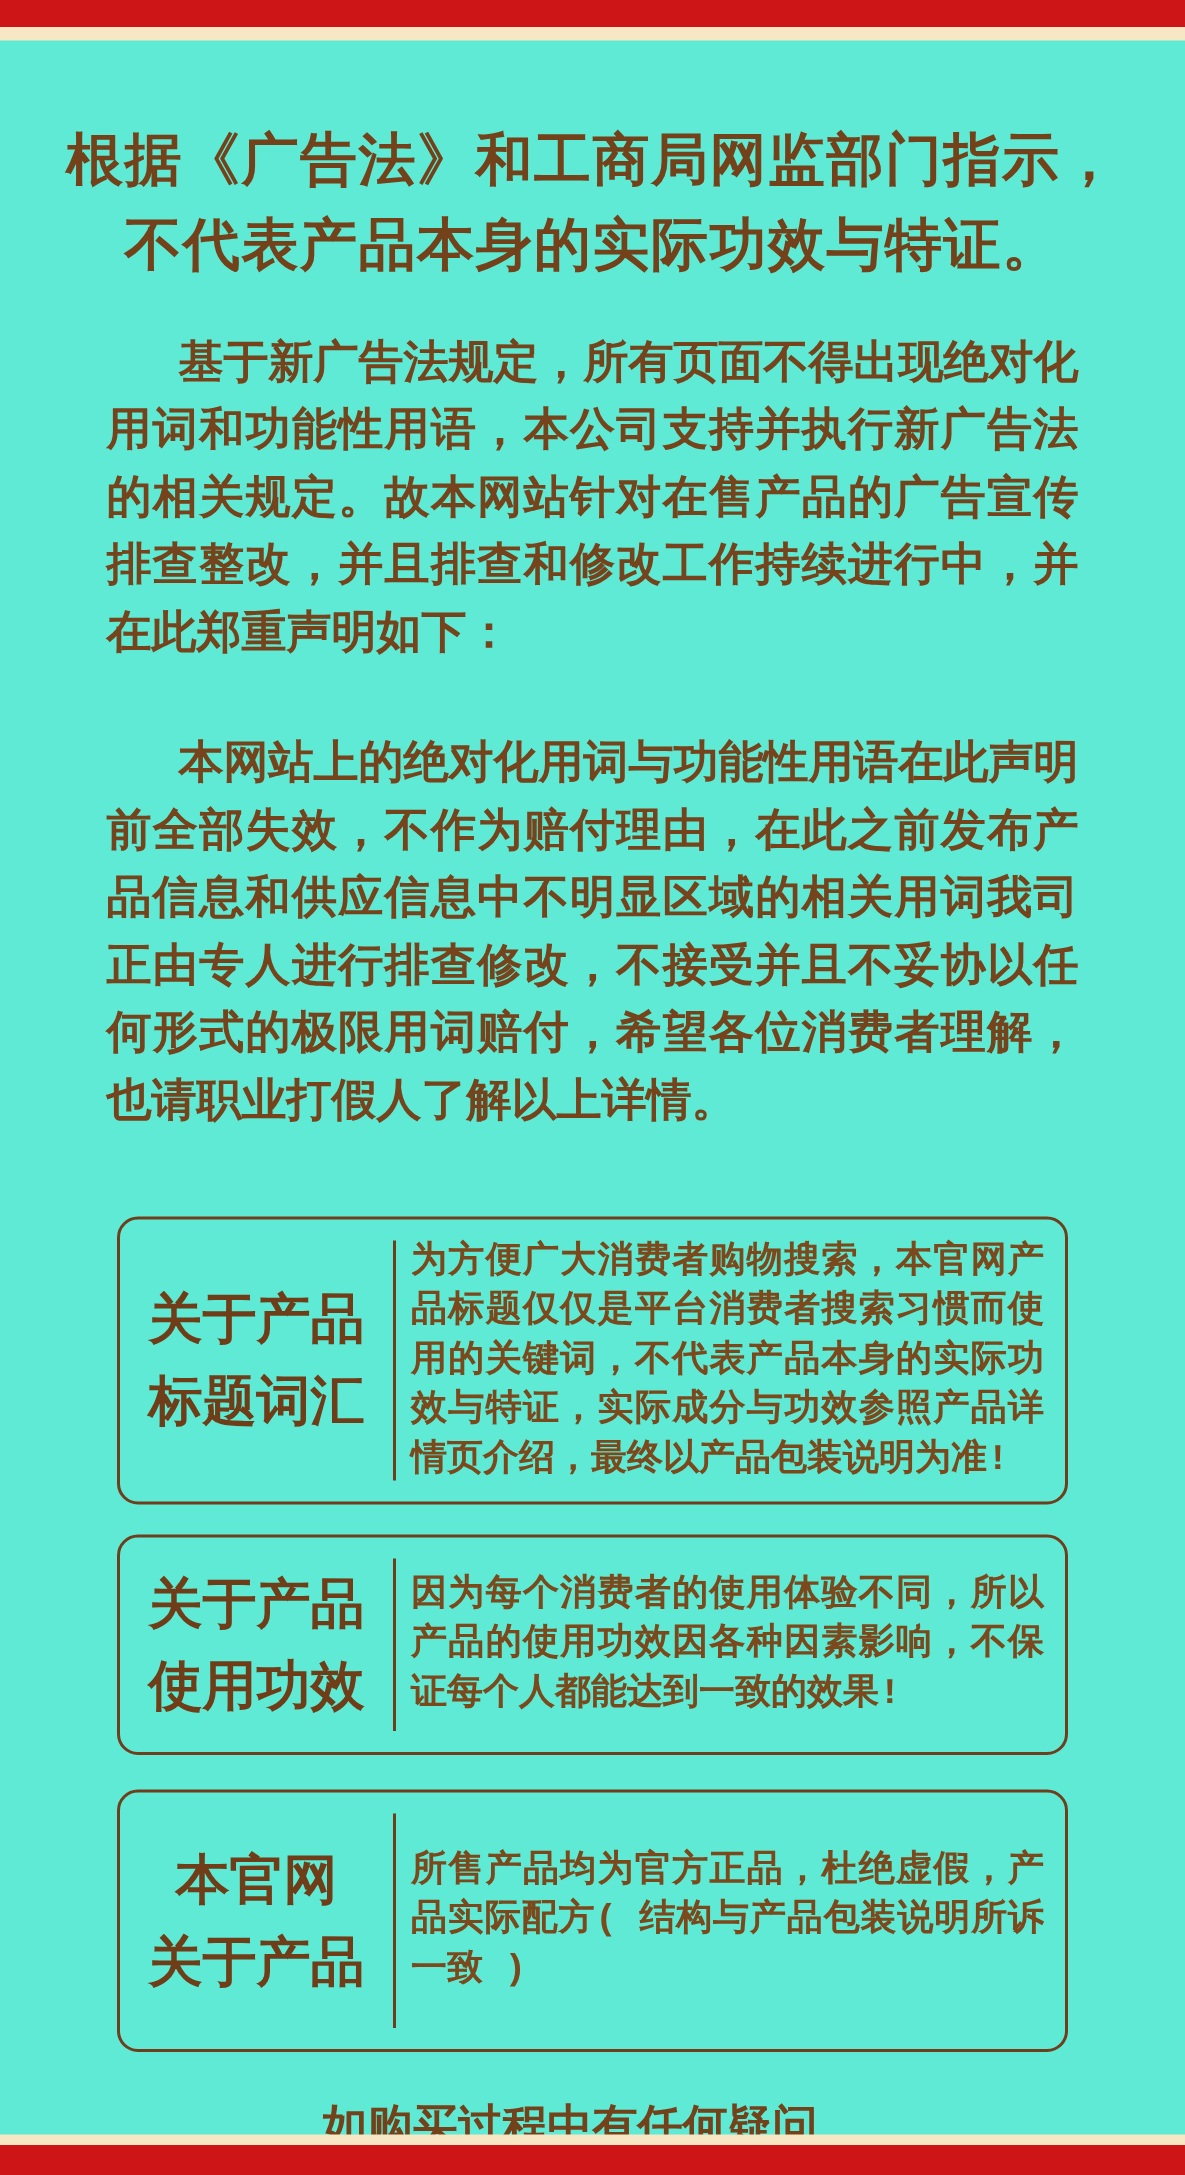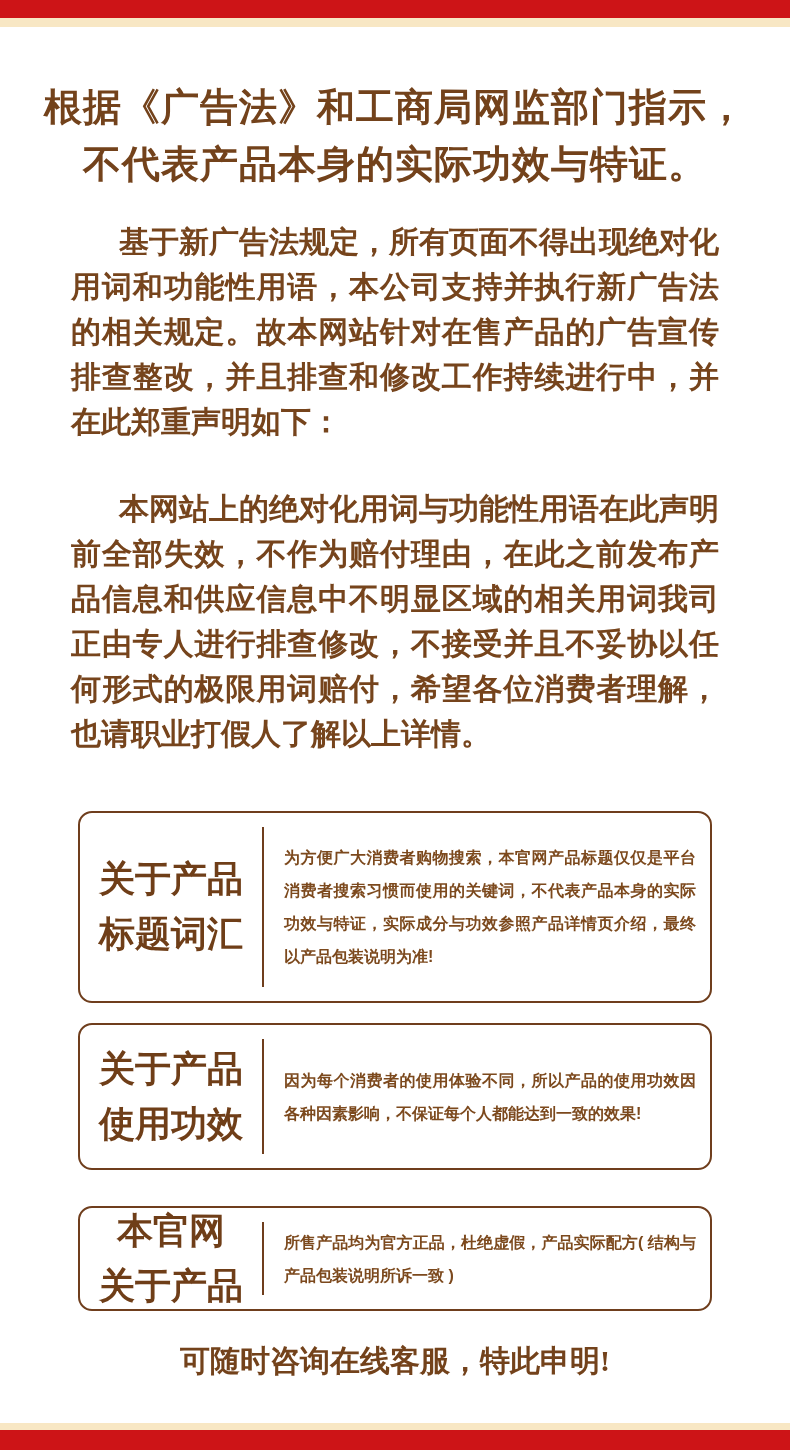--- a/index.html
+++ b/index.html
@@ -5,21 +5,21 @@
   html, body { margin: 0; padding: 0; }
   body {
     font-family: "Liberation Serif", "DejaVu Serif", serif;
     background: #e9e9e9;
   }
   .page {
     position: relative;
     width: 790px;
     height: 1450px;
     margin: 0 auto;
-    background: #ffffff;
+    background: #5eead4;
     overflow: hidden;
   }
   
   .bar-top, .bar-bottom {
     position: absolute; left: 0; width: 100%;
     background: #cd1417;
   }
   .bar-top { top: 0; height: 18px; }
   .bar-bottom { bottom: 0; height: 20px; }
   .band-top, .band-bottom {
@@ -61,43 +61,43 @@
   .notice-box {
     box-sizing: border-box;
     border: 2px solid #6f3e1d;
     border-radius: 14px;
     display: flex;
     align-items: center;
     background: transparent;
   }
   .box-1 { height: 192px; }
   .box-2 { height: 147px; margin-top: 20px; }
-  .box-3 { height: 105px; margin-top: 36px; }
+  .box-3 { height: 175px; margin-top: 23px; }
 
   .box-label {
     width: 182px;
     flex: 0 0 182px;
     text-align: center;
     font-size: 36px;
     line-height: 55px;
     font-weight: 700;
     color: #6f3e18;
   }
   .box-divider {
     width: 2px;
     align-self: stretch;
     margin: 14px 0;
     background: #6f3e1d;
   }
   .box-text {
     flex: 1;
-    padding: 12px 14px 12px 20px;
-    font-family: Liberation Sans, sans-serif;
+    padding: 12px 14px 12px 10px;
+    font-family: Liberation Mono, monospace;
     font-weight: 700;
-    font-size: 16px;
+    font-size: 24px;
     line-height: 33px;
     color: #7c491d;
     text-align: justify;
   }
 
   .footer-note {
     margin-top: 29px;
     text-align: center;
     font-size: 30px;
     line-height: 42px;
@@ -147,20 +147,21 @@
           <div>本官网</div>
           <div>关于产品</div>
         </div>
         <div class="box-divider"></div>
         <div class="box-text">所售产品均为官方正品，杜绝虚假，产品实际配方( 结构与产品包装说明所诉一致 )</div>
       </div>
 
     </div>
 
     <div class="footer-note">
+      <div>如购买过程中有任何疑问，</div>
       <div>可随时咨询在线客服，特此申明!</div>
     </div>
 
   </div>
 
   <div class="band-bottom"></div>
   <div class="bar-bottom"></div>
 </div>
 
 </body></html>

